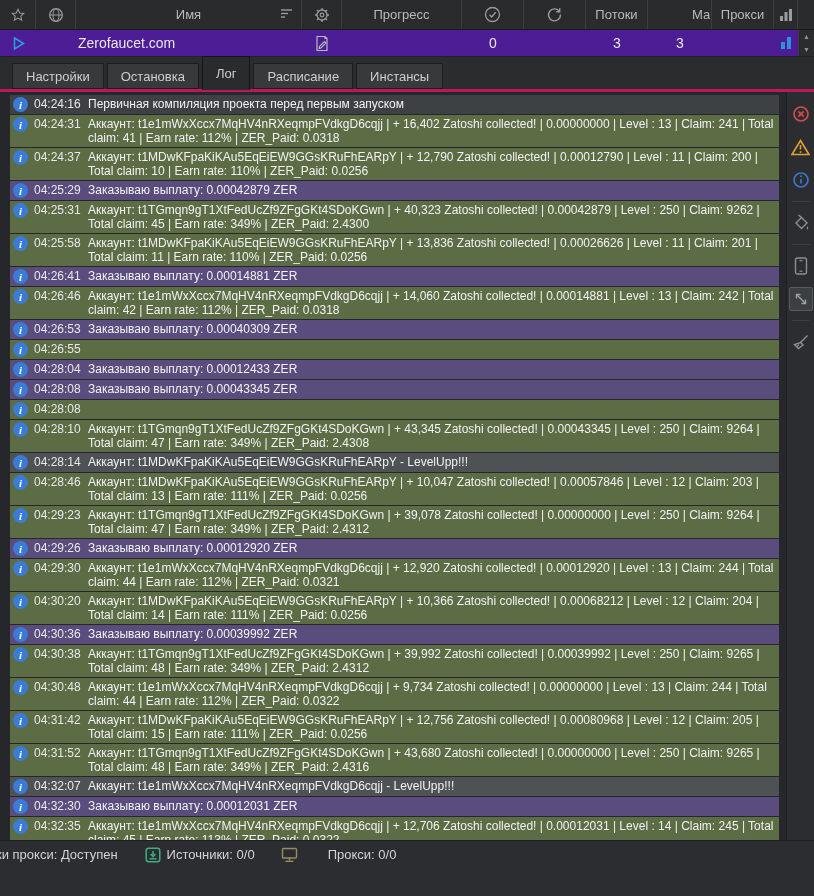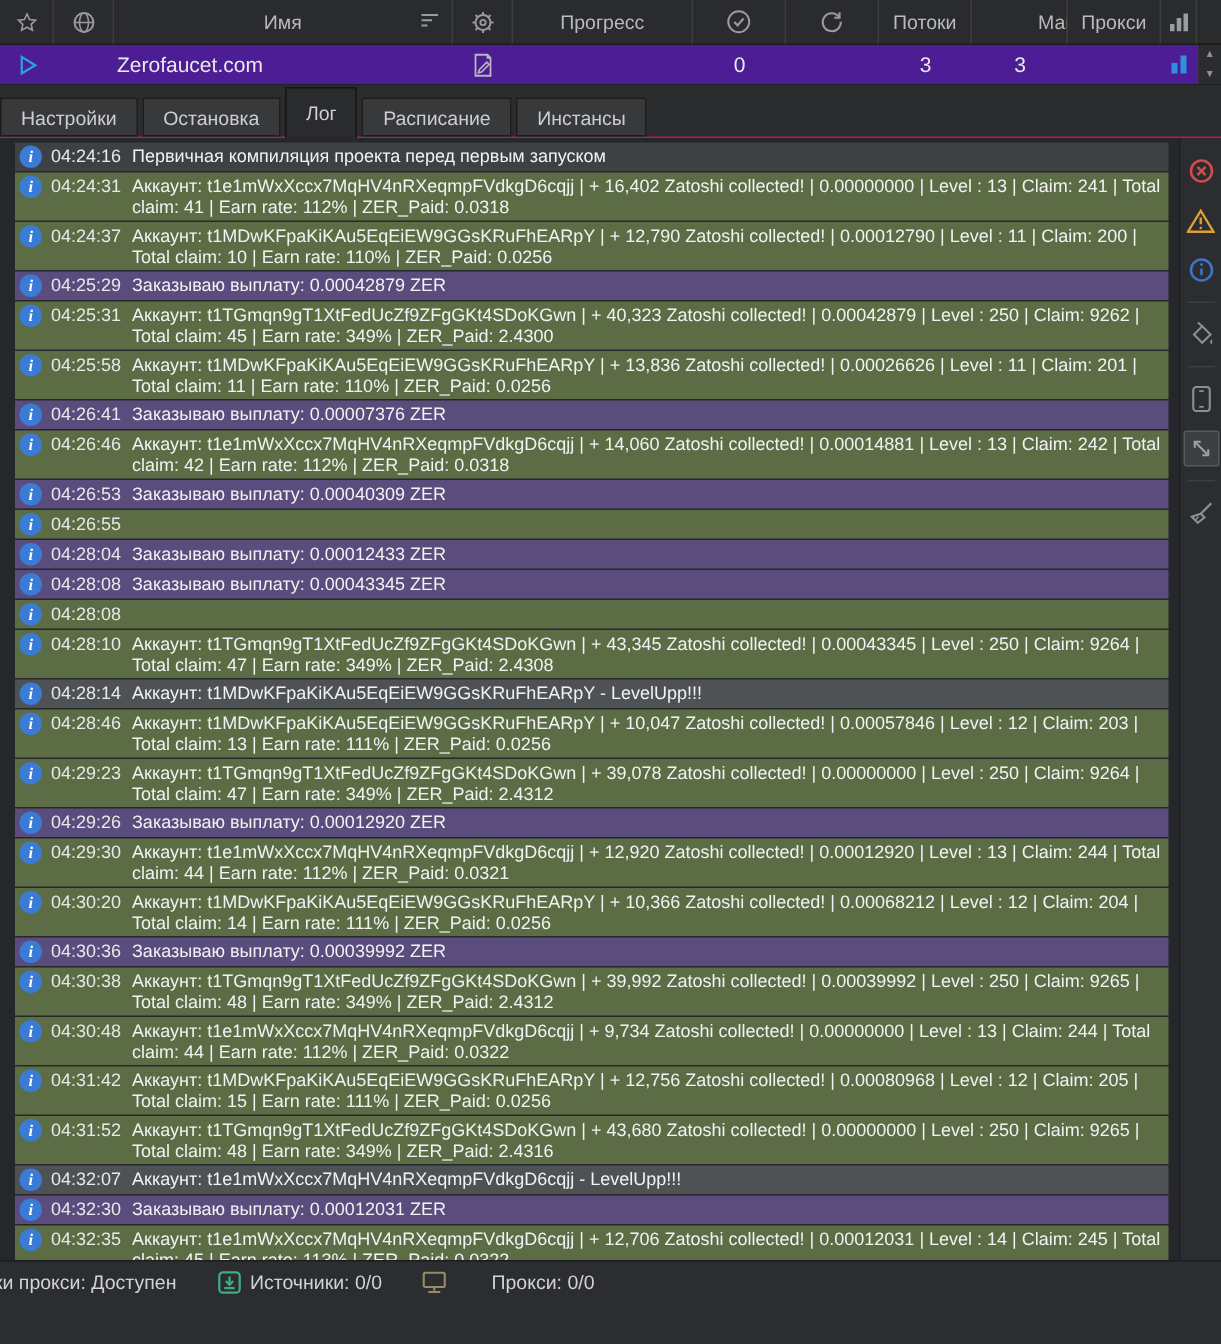--- a/index.html
+++ b/index.html
@@ -26,21 +26,21 @@
   .row-scroll { width:16px; background:#2b2c2e; border-left:1px solid #3a3b3d; display:flex;
                 flex-direction:column; }
   .row-scroll button { flex:1; background:none; border:none; color:#8f9092; font-size:7px;
                 cursor:pointer; padding:0; }
   .mini-bars { display:flex; align-items:flex-end; gap:2px; height:12px; }
   .mini-bars i { display:block; width:4px; background:#2f8fe0; }
   .mini-bars i:nth-child(1){height:7px;} .mini-bars i:nth-child(2){height:12px;}
 
   
   .tabbar { height:35px; background:#2b2c2e; display:flex; align-items:flex-end;
-            padding-left:0; border-bottom:1px solid #be185d; }
+            padding-left:12px; border-bottom:3px solid #be185d; }
   .tab { background:#37393b; border:1px solid #1d1d1d; height:26px; margin-top:8px;
          padding:0 13px; display:flex; align-items:center; color:#cdced0; font-size:13px;
          margin-right:3px; cursor:pointer; white-space:nowrap; }
   .tab.active { background:#2a2b2d; height:34px; border-color:#151515; border-bottom:1px solid #2a2b2d;
                 margin-bottom:-1px; position:relative; z-index:2; }
 
   
   .main { flex:1; display:flex; overflow:hidden; }
   .log-area { flex:1; background:#26272a; padding:3px 7px 0 10px; overflow:hidden; }
   .log-row { display:flex; margin-bottom:1px; padding:2px 0; font-size:12px; line-height:14px;
@@ -242,21 +242,21 @@
 
   <div class="log-row type-green">
     <span class="row-icon">i</span>
     <span class="row-time">04:25:58</span>
     <span class="row-text">Аккаунт: t1MDwKFpaKiKAu5EqEiEW9GGsKRuFhEARpY | + 13,836 Zatoshi collected! | 0.00026626 | Level : 11 | Claim: 201 | Total claim: 11 | Earn rate: 110% | ZER_Paid: 0.0256</span>
   </div>
 
   <div class="log-row type-purple">
     <span class="row-icon">i</span>
     <span class="row-time">04:26:41</span>
-    <span class="row-text">Заказываю выплату: 0.00007376 ZER</span>
+    <span class="row-text">Заказываю выплату: 0.00014881 ZER</span>
   </div>
 
   <div class="log-row type-green">
     <span class="row-icon">i</span>
     <span class="row-time">04:26:46</span>
     <span class="row-text">Аккаунт: t1e1mWxXccx7MqHV4nRXeqmpFVdkgD6cqjj | + 14,060 Zatoshi collected! | 0.00014881 | Level : 13 | Claim: 242 | Total claim: 42 | Earn rate: 112% | ZER_Paid: 0.0318</span>
   </div>
 
   <div class="log-row type-purple">
     <span class="row-icon">i</span>

